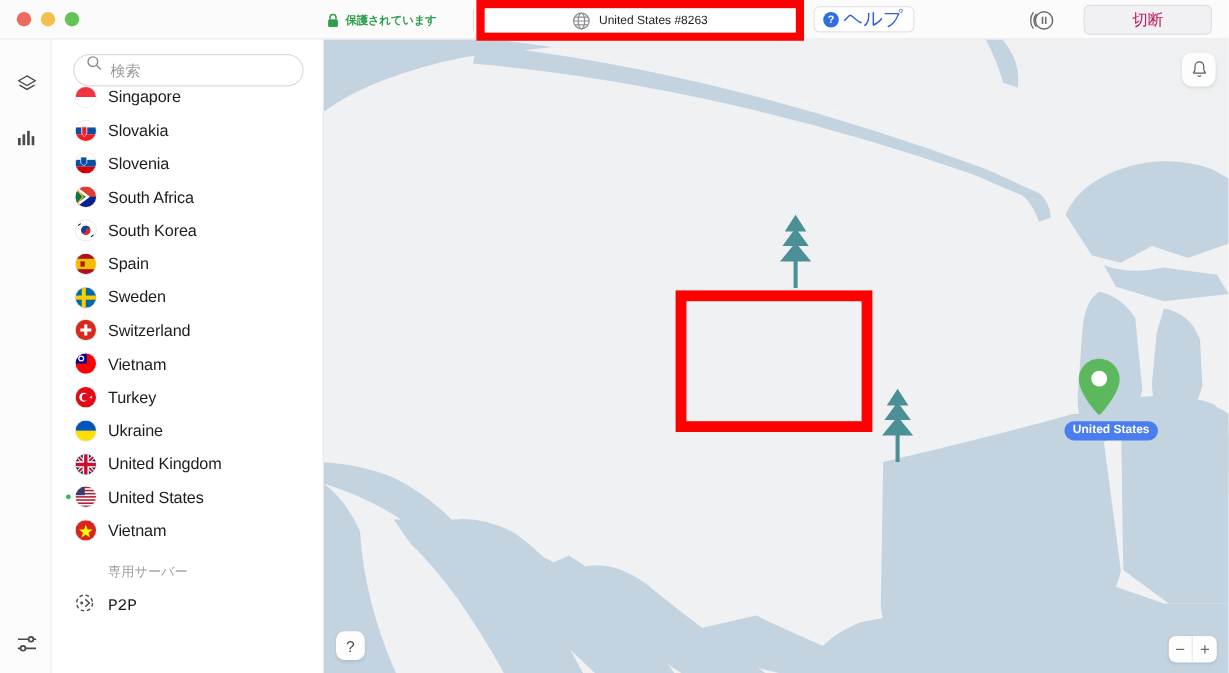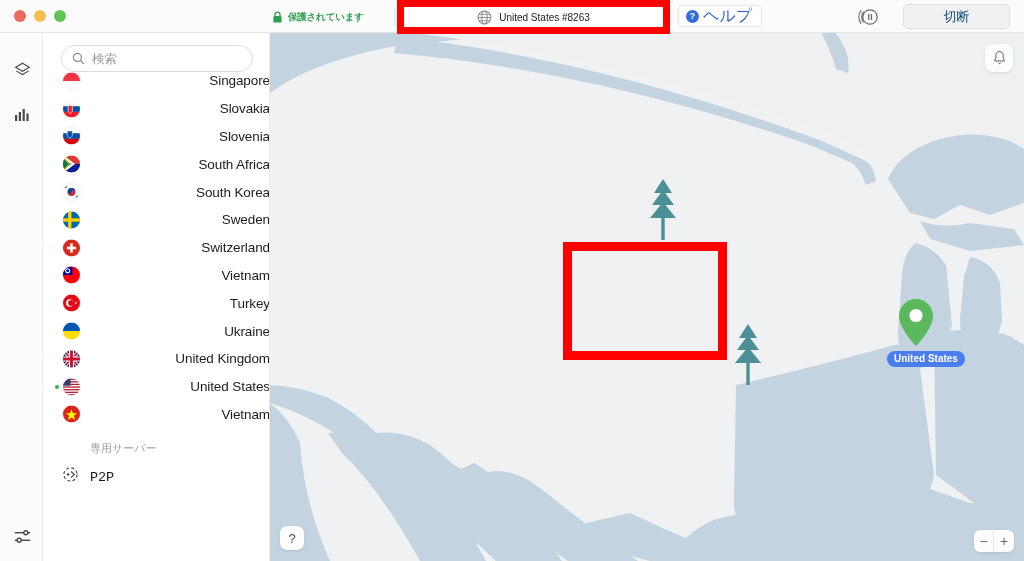--- a/index.html
+++ b/index.html
@@ -60,21 +60,21 @@
     color: #fff; font-size: 9px; line-height: 13px; text-align: center; font-weight: bold;
   }
 
   .pause-icon { position: absolute; left: 858px; top: 6px; }
 
   .disconnect-btn {
     position: absolute; left: 903px; top: 4px; width: 107px; height: 25px;
     background: #f1f1f3; border: 1px solid #e0e0e2; border-radius: 5px;
     display: flex; align-items: center; justify-content: center;
   }
-  .disconnect-text { font-size: 13px; color: #0c4a6e; }
+  .disconnect-text { font-size: 13px; color: #be185d; }
 
   
   .rail {
     position: absolute; left: 0; top: 33px; width: 43px; height: 528px;
     background: #fcfcfc; border-right: 1px solid #ededed;
   }
   .rail-btn {
     position: absolute; left: 10px; width: 24px; height: 24px;
     display: flex; align-items: center; justify-content: center;
   }
@@ -82,32 +82,32 @@
   
   .sidebar {
     position: absolute; left: 43px; top: 33px; width: 227px; height: 528px;
     background: #ffffff; border-right: 1px solid #e9e9e9;
     overflow: hidden;
   }
   .searchwrap { position: absolute; left: 18px; top: 12px; width: 192px; height: 27px; z-index: 4; background:#fff; }
   .searchbox {
     width: 192px; height: 27px;
     border: 1px solid #dcdcdc; border-radius: 14px; background: #fff;
-    display: flex; align-items: center; padding-left: 10px; gap: 7px;
+    display: flex; padding-left: 10px; gap: 7px;
   }
   .searchbox input {
     border: none; outline: none; font-size: 12.5px; color: #222;
     font-family: "Liberation Sans", sans-serif; background: transparent; width: 140px;
   }
   .searchbox input::placeholder { color: #9a9a9e; }
 
   .list { position: absolute; left: 0; top: 40px; width: 227px; height: 488px; }
   .list-item {
     position: relative; height: 27.8px;
-    display: flex; align-items: center; padding-left: 47px; justify-content: flex-end;
+    display: flex; align-items: center; padding-left: 47px;
   }
   .flag {
     position: absolute; left: 20px; top: 50%; transform: translateY(-50%);
     width: 17px; height: 17px; border-radius: 50%; overflow: hidden;
     box-shadow: 0 0 0 0.5px rgba(0,0,0,0.12);
   }
   .item-label { font-size: 13.5px; color: #1c1c1e; letter-spacing: -0.1px; }
   .active-dot {
     position: absolute; left: 12px; top: 50%; transform: translateY(-50%);
     width: 4px; height: 4px; border-radius: 50%; background: #2dbd4e;
@@ -289,20 +289,29 @@
           <span class="flag"><svg width="17" height="17" viewBox="0 0 20 20">
               <rect width="20" height="20" fill="#fff"></rect>
               <circle cx="10" cy="10" r="4.6" fill="#CD2E3A"></circle>
               <path d="M5.4 10a4.6 4.6 0 0 1 9.2 0a2.3 2.3 0 0 0-4.6 0a2.3 2.3 0 0 1-4.6 0z" fill="#0047A0"></path>
               <g fill="#000">
                 <rect x="2" y="4" width="3.4" height="0.8" transform="rotate(-35 3.7 4.4)"></rect>
                 <rect x="14.6" y="15" width="3.4" height="0.8" transform="rotate(-35 16.3 15.4)"></rect>
               </g>
             </svg></span>
           <span class="item-label">South Korea</span>
+        </div>
+        <div class="list-item">
+          <span class="flag"><svg width="17" height="17" viewBox="0 0 20 20">
+              <rect width="20" height="5" fill="#AA151B"></rect>
+              <rect y="5" width="20" height="10" fill="#F1BF00"></rect>
+              <rect y="15" width="20" height="5" fill="#AA151B"></rect>
+              <rect x="5" y="7.5" width="4" height="5" fill="#AD1519" stroke="#9b6b1a" stroke-width="0.5"></rect>
+            </svg></span>
+          <span class="item-label">Spain</span>
         </div>
         <div class="list-item">
           <span class="flag"><svg width="17" height="17" viewBox="0 0 20 20">
               <rect width="20" height="20" fill="#006AA7"></rect>
               <rect y="8" width="20" height="4" fill="#FECC00"></rect>
               <rect x="6" width="4" height="20" fill="#FECC00"></rect>
             </svg></span>
           <span class="item-label">Sweden</span>
         </div>
         <div class="list-item">

